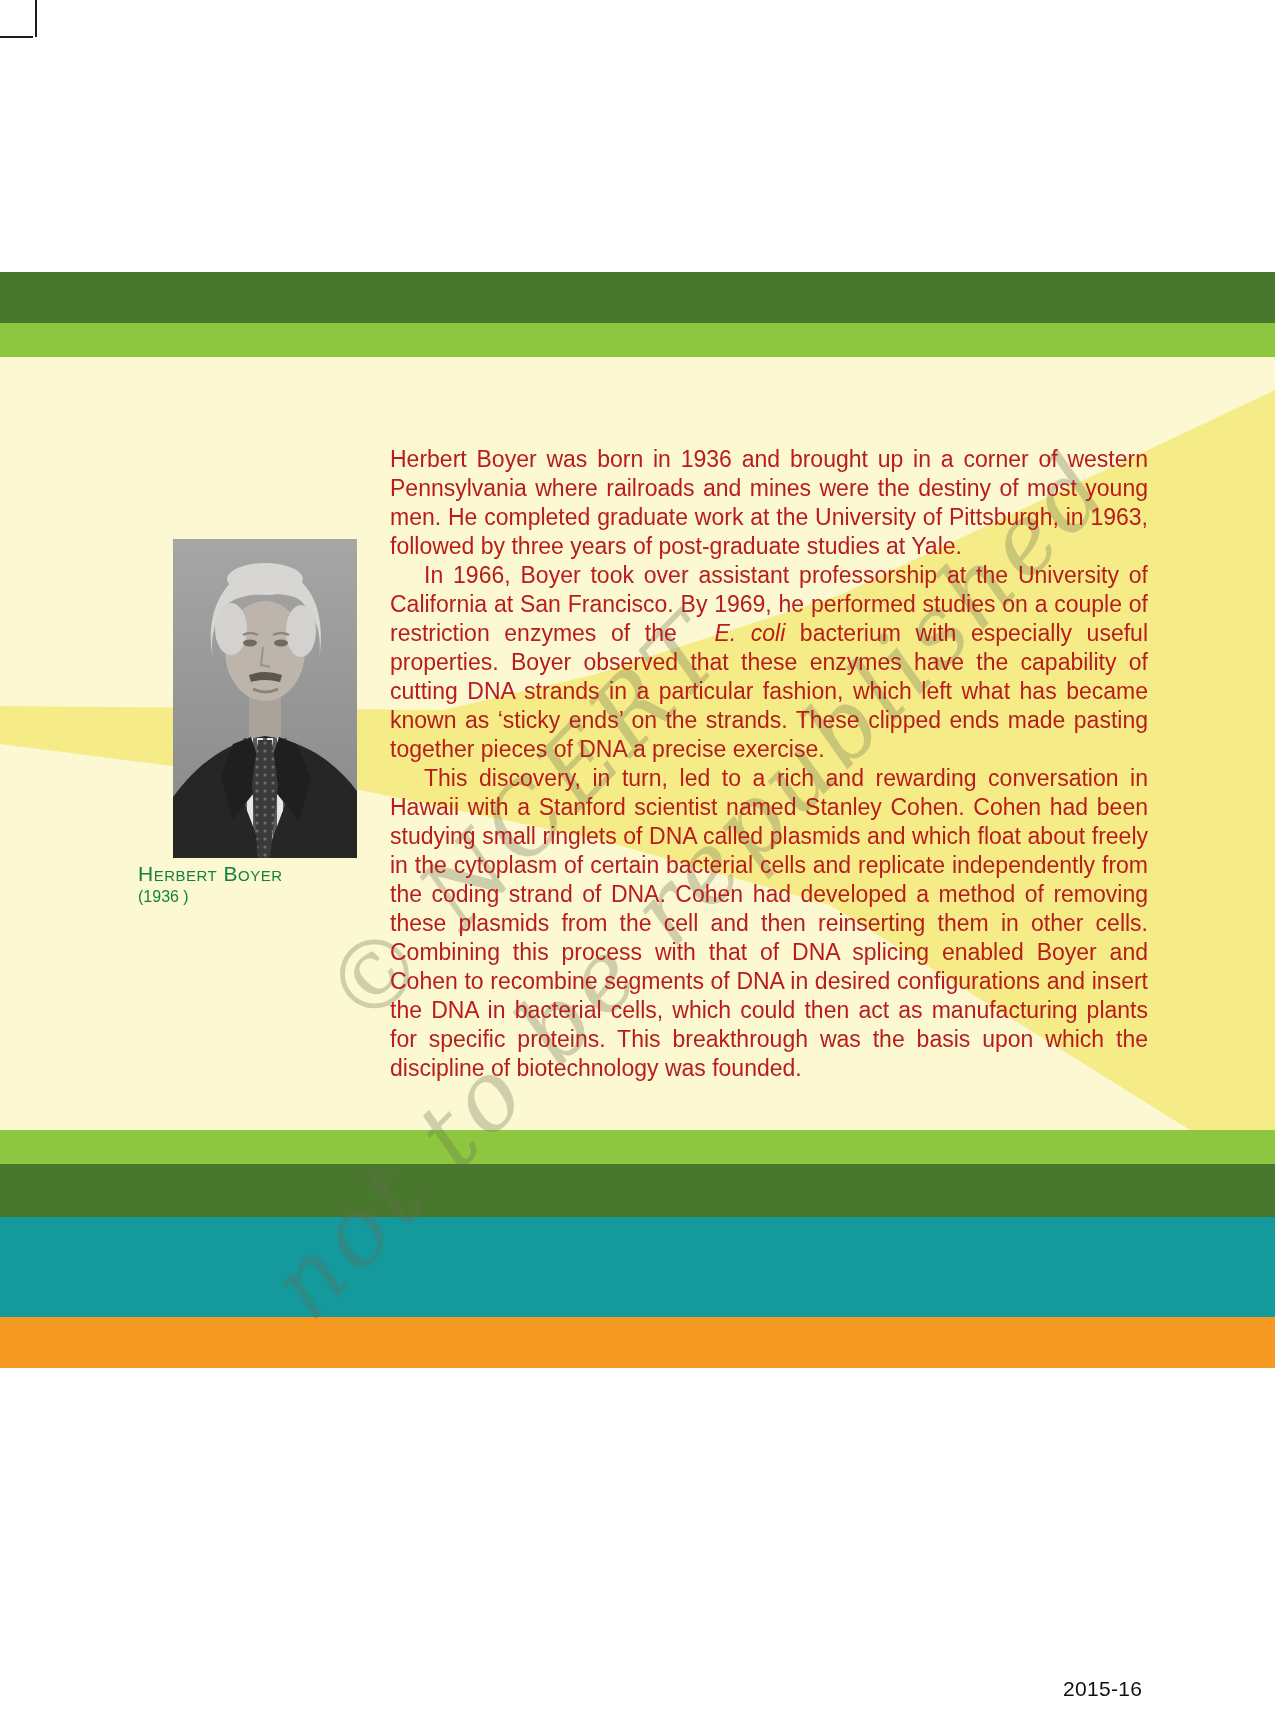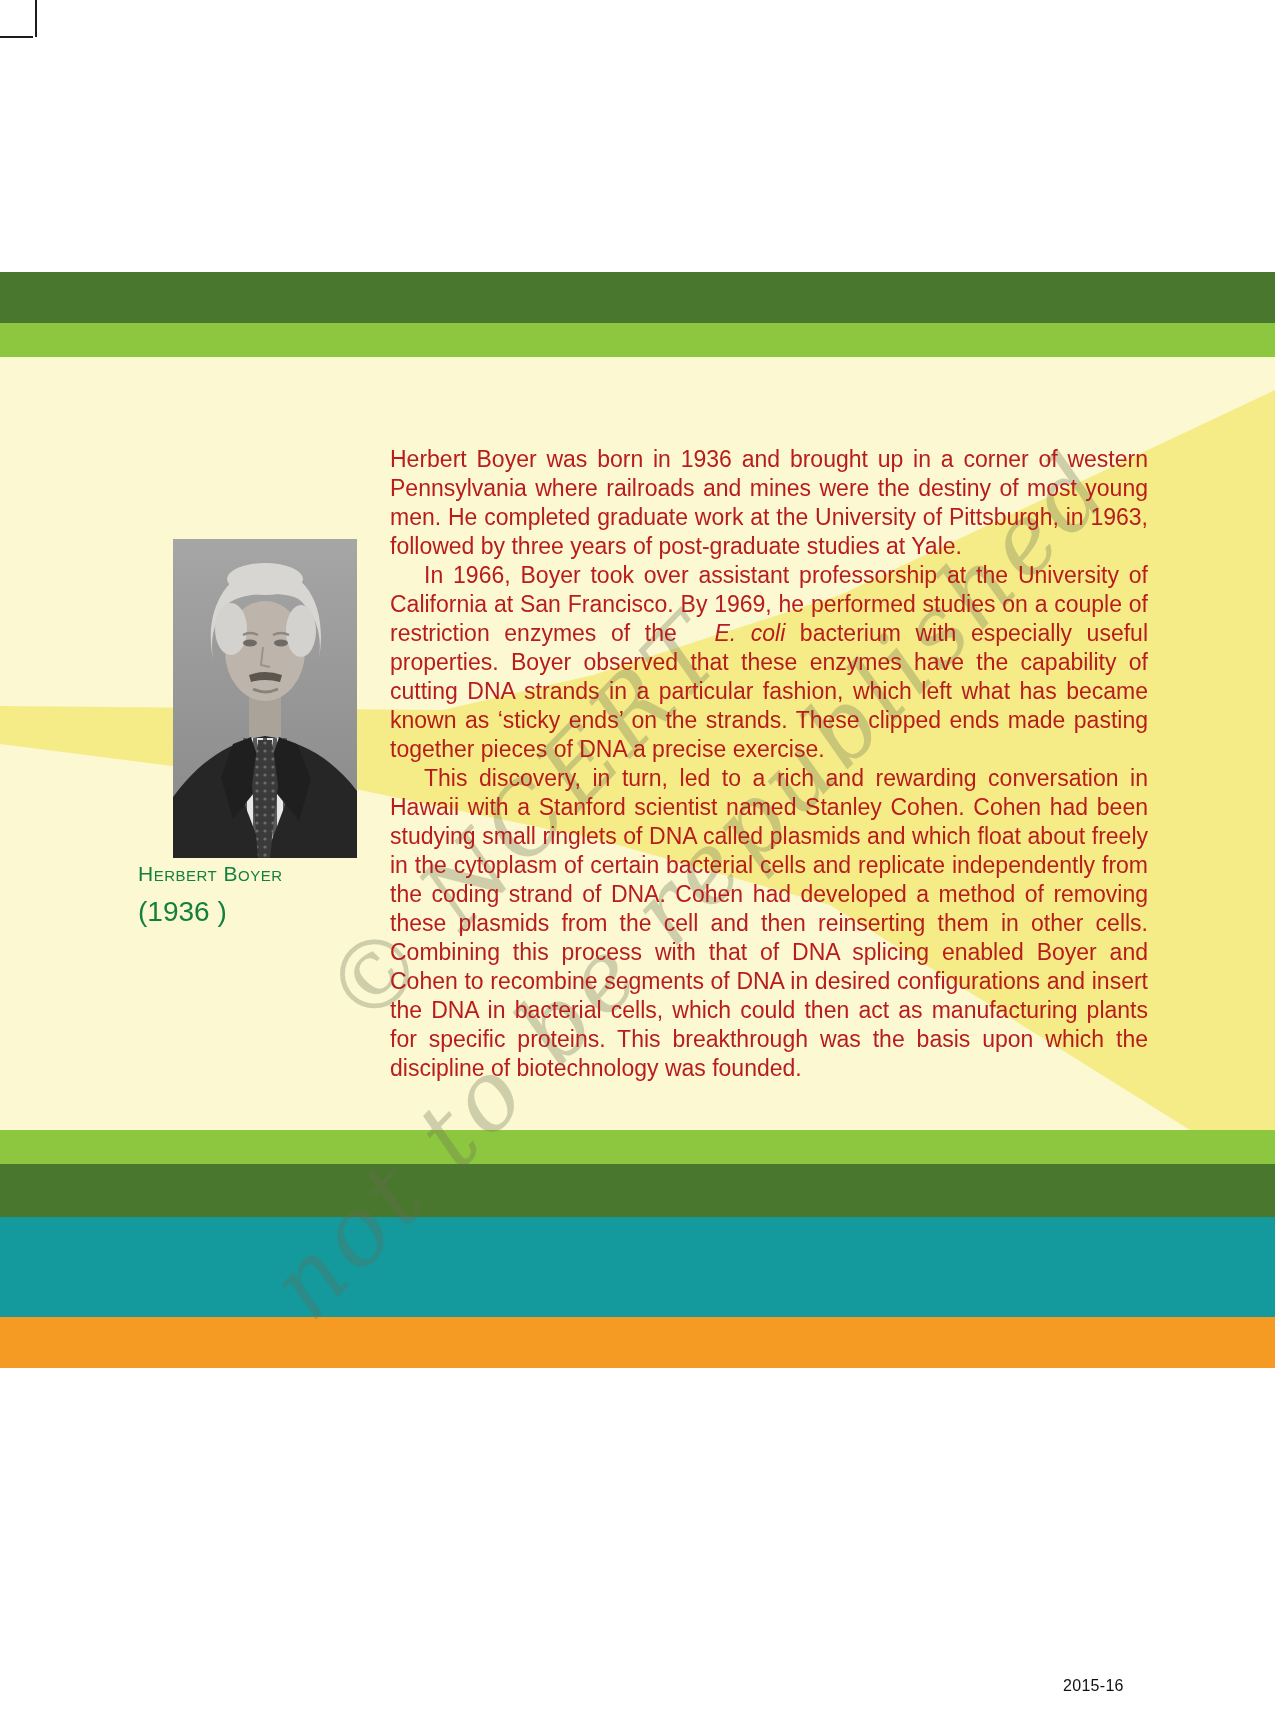--- a/index.html
+++ b/index.html
@@ -29,42 +29,42 @@
                        600px 483px, 360px 433px, 0 387px);
   }
 
   
   .photo { position:absolute; left:173px; top:182px; width:184px; height:319px; z-index:4; }
 
   
   .caption { position:absolute; left:138px; top:505px; width:254px; text-align:left;
              color:#15803d; z-index:4; }
   .caption-name { font-size:21px; font-variant:small-caps; letter-spacing:0.5px; }
-  .caption-year { font-size:28px; margin-top:10px; }
+  .caption-year { font-size:16px; margin-top:2px; }
 
   
   .article { position:absolute; left:390px; top:88px; width:758px; z-index:4;
              color:#b91c1c; font-size:23px; line-height:29px; text-align:justify; }
   .para { margin:0; }
   .para.indent { text-indent:34px; }
   .it { font-style:italic;margin-left:23px; }
 
   
   .wm-line {
     position:absolute; z-index:3; white-space:nowrap;
     font-family:"DejaVu Serif", serif; font-style:italic;
     font-size:95px; letter-spacing:6px;
     color:rgba(104,110,84,0.30);
     transform:translate(-50%,-50%) rotate(-46deg);
     pointer-events:none;
   }
   .wm-1 { left:525px; top:820px; }
   .wm-2 { left:690px; top:885px; }
 
-  .footer-year { position:absolute; left:1063px; top:1677px; font-size:16px;
+  .footer-year { position:absolute; left:1063px; top:1677px; font-size:21px;
                  color:#101010; letter-spacing:0.3px; }
 </style>
 </head>
 <body>
 
 <div class="page" style="--dark-green: #49772e; --light-green: #8dc63f; --pale-yellow: #fcf8d2; --dark-yellow: #f5ec88; --teal: #14999c; --orange: #f59a23;">
 
   <div class="crop-v"></div>
   <div class="crop-h"></div>
 

